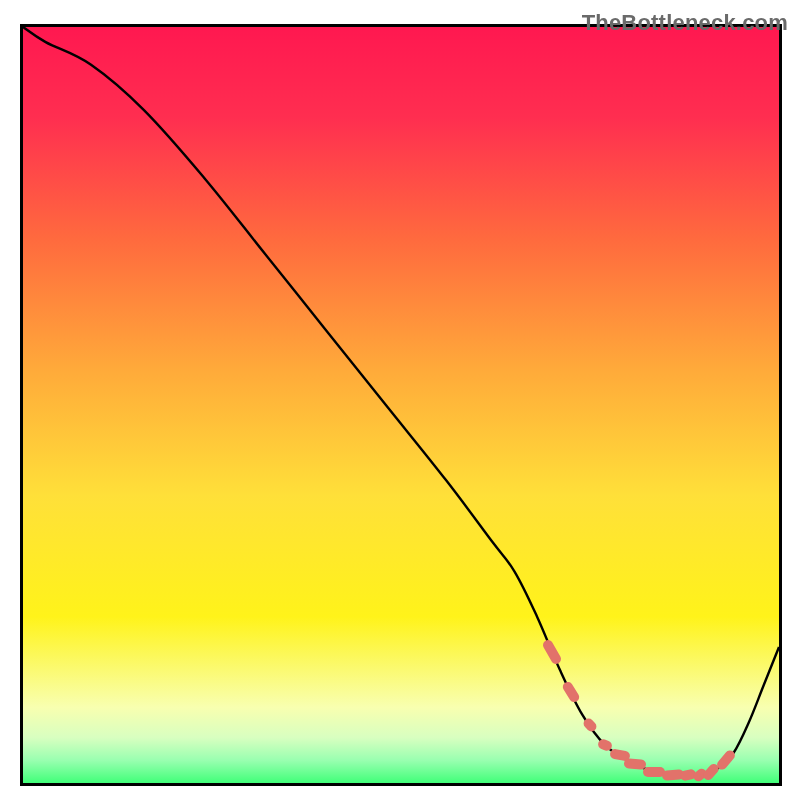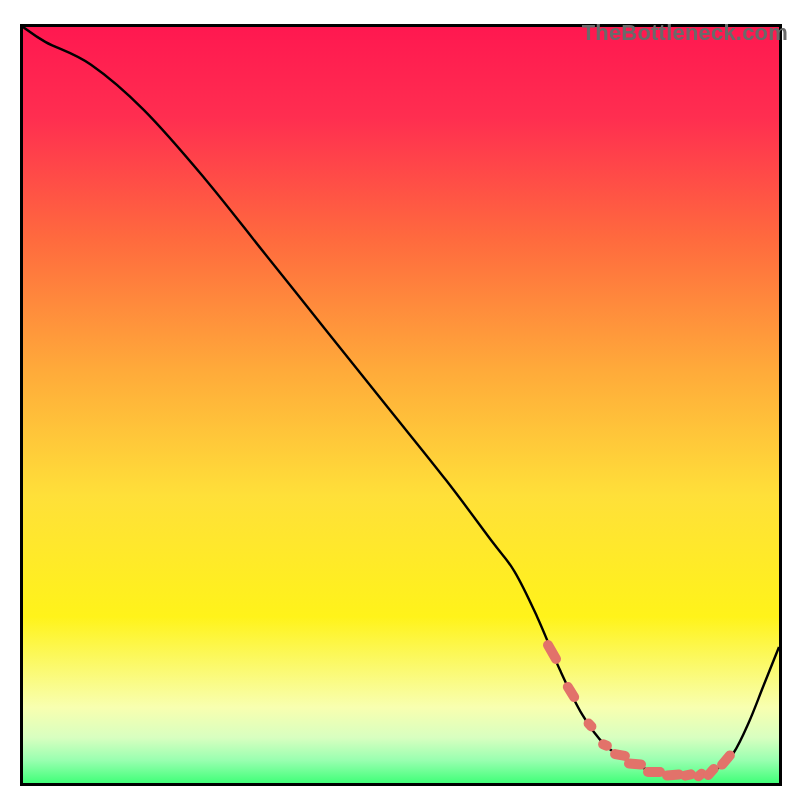--- a/index.html
+++ b/index.html
@@ -11,21 +11,21 @@
     background: #ffffff;
     font-family: Arial, Helvetica, sans-serif;
   }
   .stage {
     position: relative;
     width: 800px;
     height: 800px;
   }
   .watermark {
     position: absolute;
-    top: 20px;
+    top: 10px;
     right: 12px;
     color: #6a6a6a;
     font-size: 22px;
     font-weight: 600;
     letter-spacing: 0.2px;
     z-index: 10;
   }
   .plot-area {
     position: absolute;
     left: 20px;

